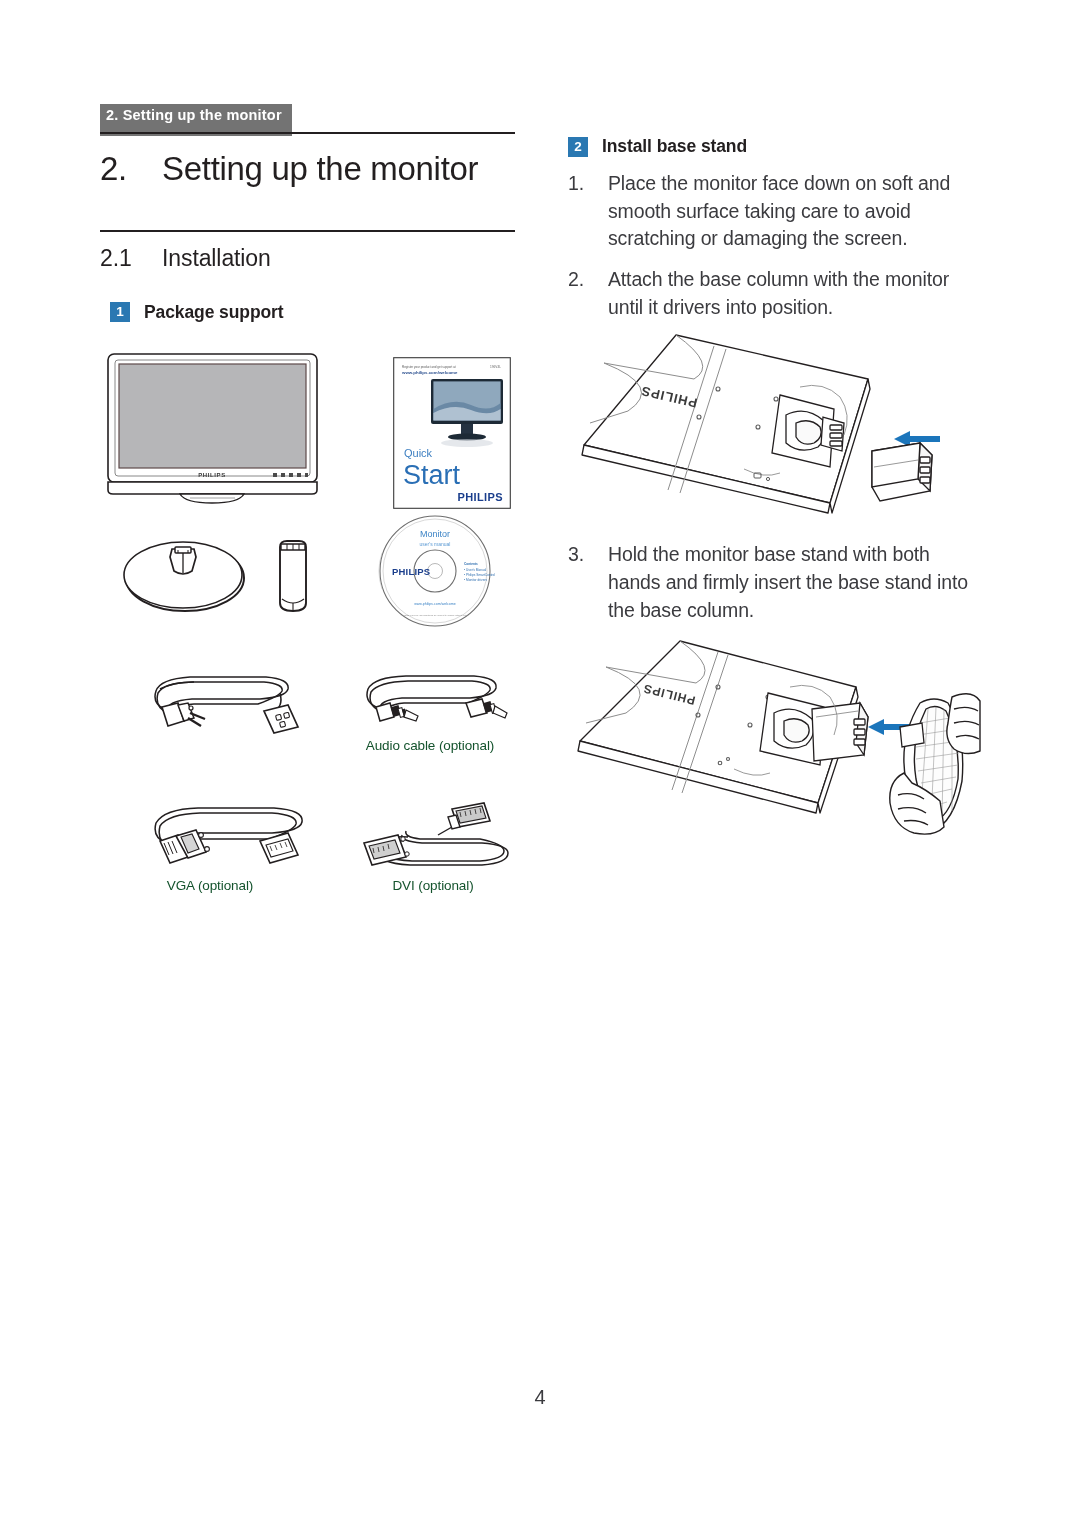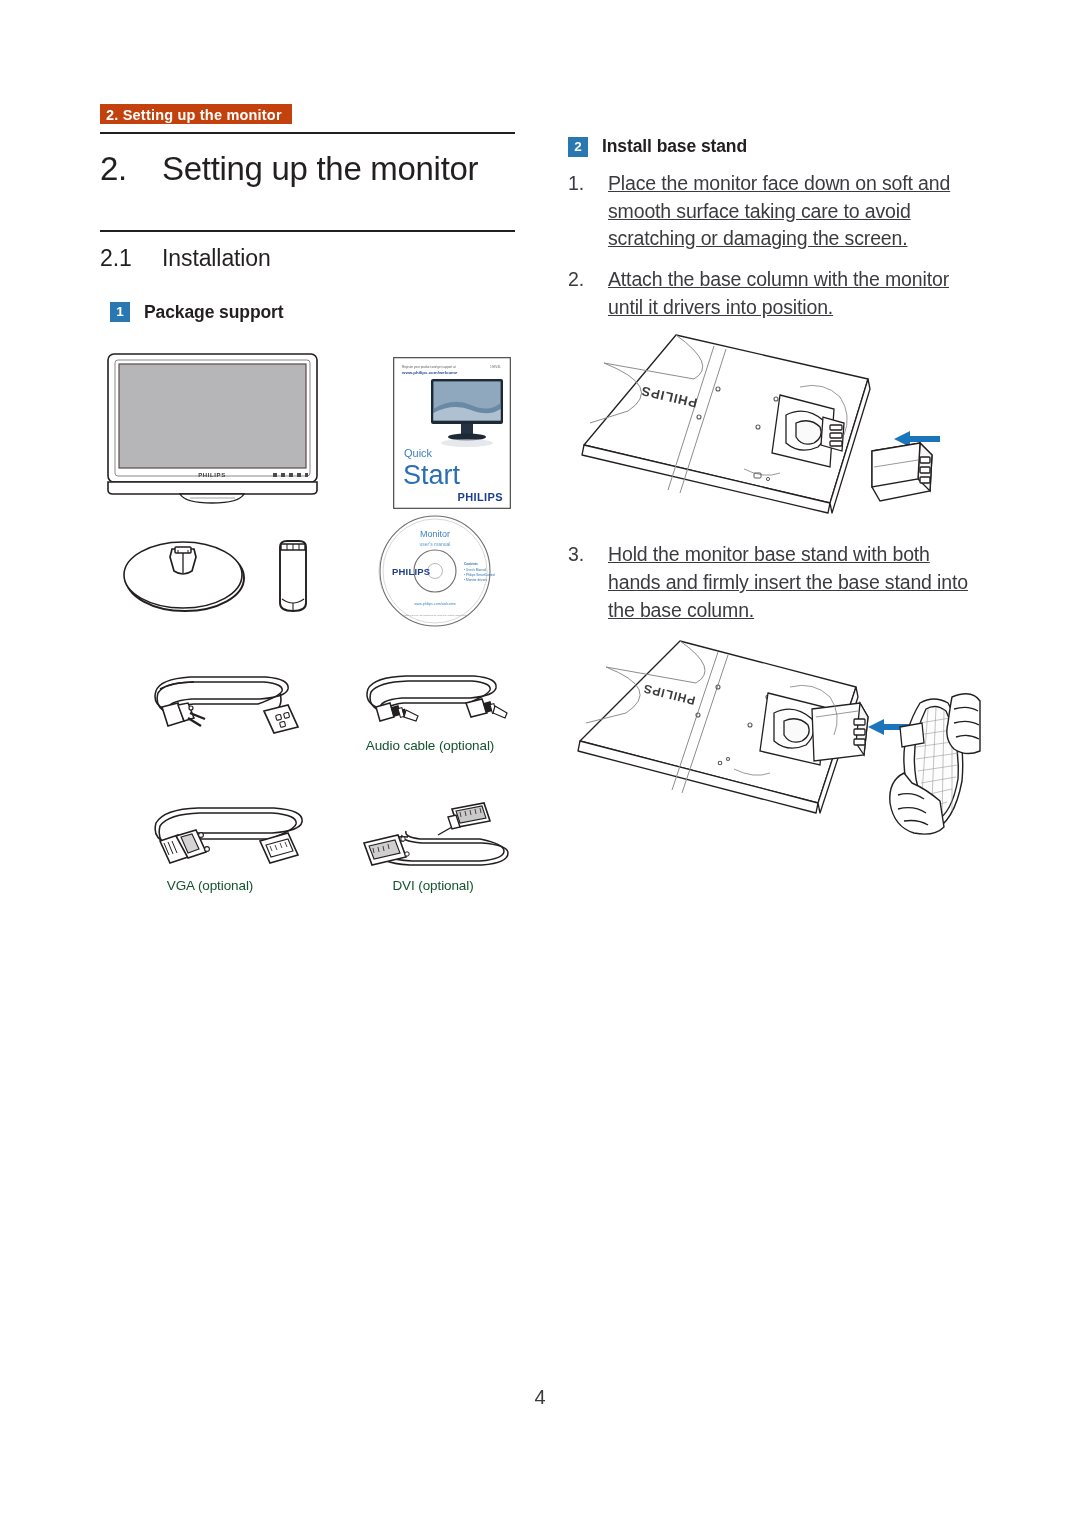--- a/index.html
+++ b/index.html
@@ -14,26 +14,26 @@
     font-family: "Liberation Sans", sans-serif;
     color: #231f20;
     overflow: hidden;
   }
 
   
   .running-header {
     position: absolute;
     left: 100px;
     top: 104px;
-    background: #c2410c;
+    background: #737373;
     color: #ffffff;
     font-size: 14.5px;
     font-weight: 600;
     letter-spacing: 0.2px;
-    padding: 3px 10px 0 6px;
+    padding: 3px 10px 12px 6px;
     line-height: 1.2;
     white-space: nowrap;
   }
 
   
   .col-left {
     position: absolute;
     left: 100px;
     top: 132px;
     width: 415px;
@@ -111,21 +111,21 @@
     font-size: 19.5px;
     line-height: 1.42;
     color: #3b3b3f;
     margin-top: 13px;
     letter-spacing: -0.15px;
   }
   ol.steps li .marker {
     width: 40px;
     flex: none;
   }
-  ol.steps li .body { flex: 1; text-decoration: underline; }
+  ol.steps li .body { flex: 1; }
 
   
   .pkg {
     position: relative;
     margin-top: 18px;
     height: 580px;
   }
   .cell { position: absolute; }
   .cap {
     color: #14532d;

